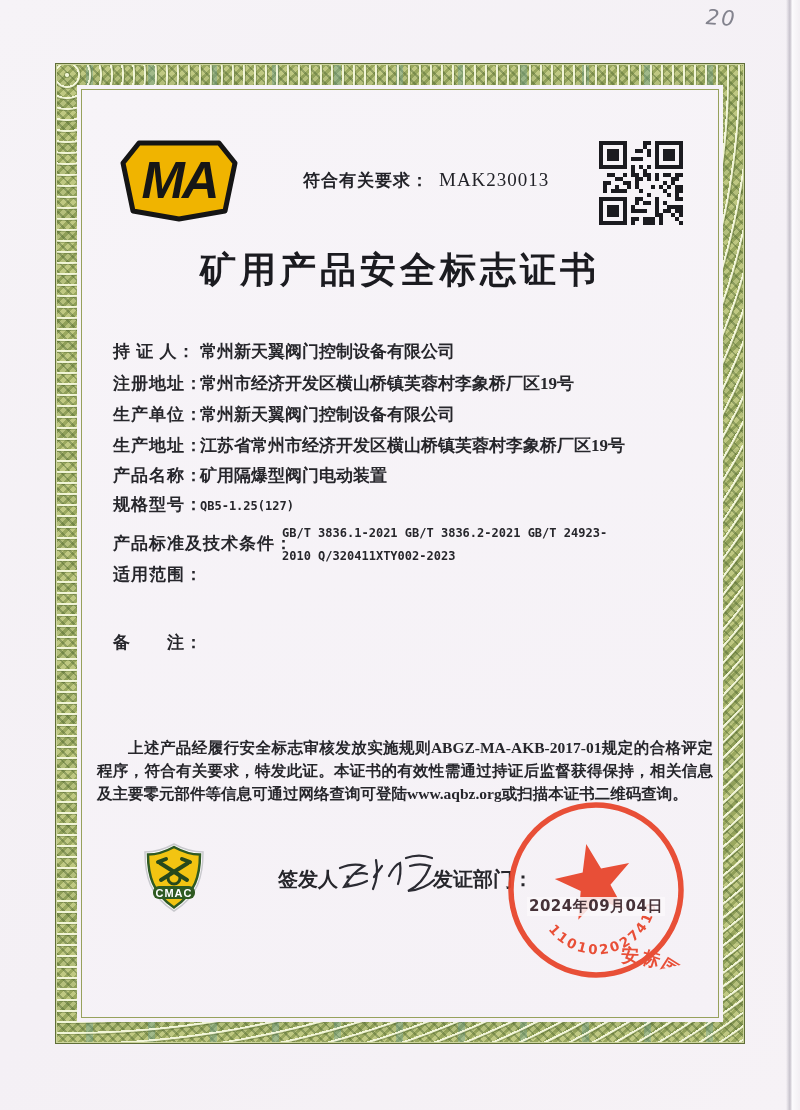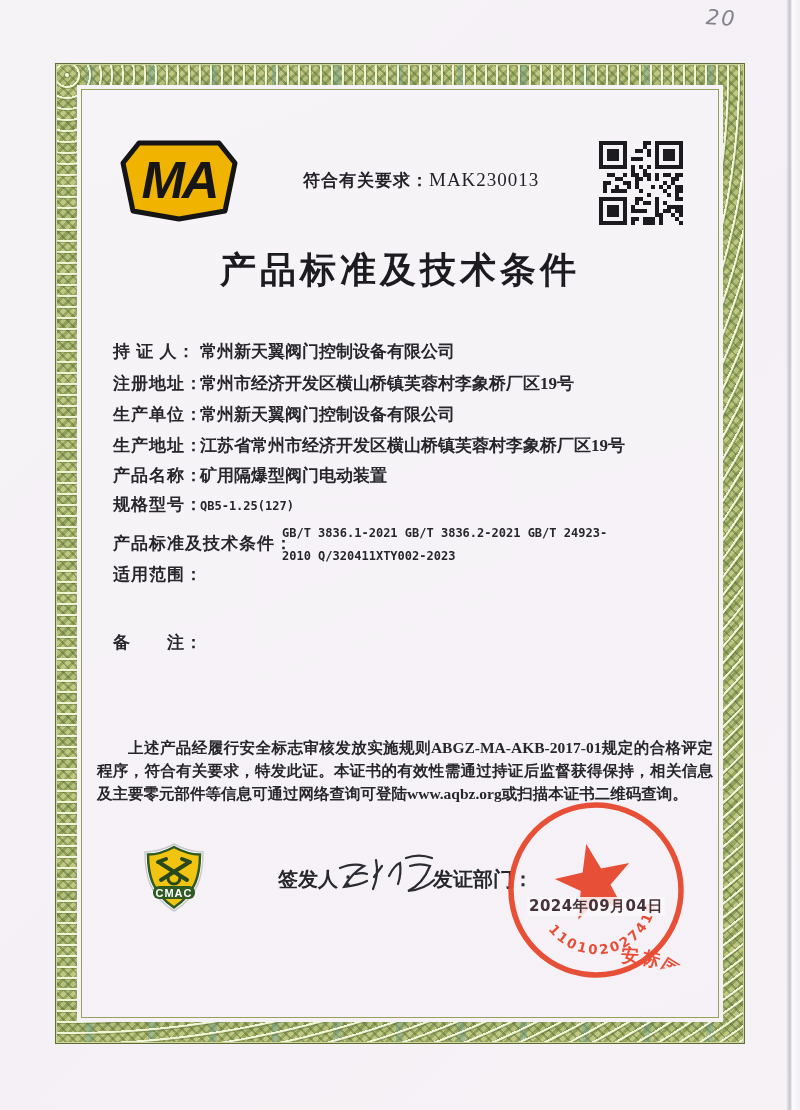--- a/index.html
+++ b/index.html
@@ -23,21 +23,21 @@
   .frame-line{position:absolute;inset:25px;border:1px solid #97a15c;pointer-events:none;}
 
   .scan-edge{position:absolute;top:0;left:786px;width:14px;height:1110px;
     background:linear-gradient(to right, rgba(150,145,160,0) 0%, rgba(150,145,160,.5) 28%, rgba(252,251,253,.95) 45%, #f2eff3 100%);}
 
   .pencil{position:absolute;left:706px;top:6px;font-family:"DejaVu Sans",sans-serif;font-style:italic;
     font-size:21px;color:#83838e;transform:rotate(4deg);letter-spacing:2px;}
 
   .certno{position:absolute;left:303px;top:169px;font-size:17px;font-weight:bold;letter-spacing:1px;
     color:#222228;white-space:pre;}
-  .certno .val{font-weight:normal;font-size:19px;letter-spacing:1px;font-family:"Liberation Serif",serif;}
+  .certno .val{font-weight:normal;font-size:19px;letter-spacing:1px;margin-left:10px;font-family:"Liberation Serif",serif;}
 
   .title{position:absolute;left:0;top:246px;width:100%;text-align:center;font-size:36px;font-weight:900;
     letter-spacing:4px;color:#1b1b20;font-family:"Liberation Serif","DejaVu Serif",serif;}
 
   .row{position:absolute;font-size:17px;font-weight:bold;color:#26262b;line-height:22px;white-space:pre;}
   .row .lab{position:absolute;left:0;top:0;letter-spacing:1px;}
   .row .val{position:absolute;top:0;white-space:pre;}
   .mono{font-family:"DejaVu Sans Mono","Liberation Mono",monospace;font-size:12px;letter-spacing:0;}
 
   .statement{position:absolute;left:97px;top:736px;width:616px;font-size:15.5px;font-weight:bold;
@@ -274,21 +274,21 @@
         <rect x="26" y="82" width="4" height="4" fill="#1b1b20"></rect>
         <rect x="34" y="82" width="4" height="4" fill="#1b1b20"></rect>
         <rect x="46" y="82" width="4" height="4" fill="#1b1b20"></rect>
         <rect x="50" y="82" width="4" height="4" fill="#1b1b20"></rect>
         <rect x="54" y="82" width="4" height="4" fill="#1b1b20"></rect>
         <rect x="62" y="82" width="4" height="4" fill="#1b1b20"></rect>
         <rect x="82" y="82" width="4" height="4" fill="#1b1b20"></rect>
       </svg>
   </div>
 
-  <div class="title">产品标准及技术条件</div>
+  <div class="title">矿用产品安全标志证书</div>
 
   <div class="row" style="left:113px;top:341px;width:600px;">
     <span class="lab">持 证 人：</span>
     <span class="val" style="left:87px;">常州新天翼阀门控制设备有限公司</span>
   </div>
   <div class="row" style="left:113px;top:373px;width:600px;">
     <span class="lab">注册地址：</span>
     <span class="val" style="left:87px;">常州市经济开发区横山桥镇芙蓉村李象桥厂区19号</span>
   </div>
   <div class="row" style="left:113px;top:404px;width:600px;">

